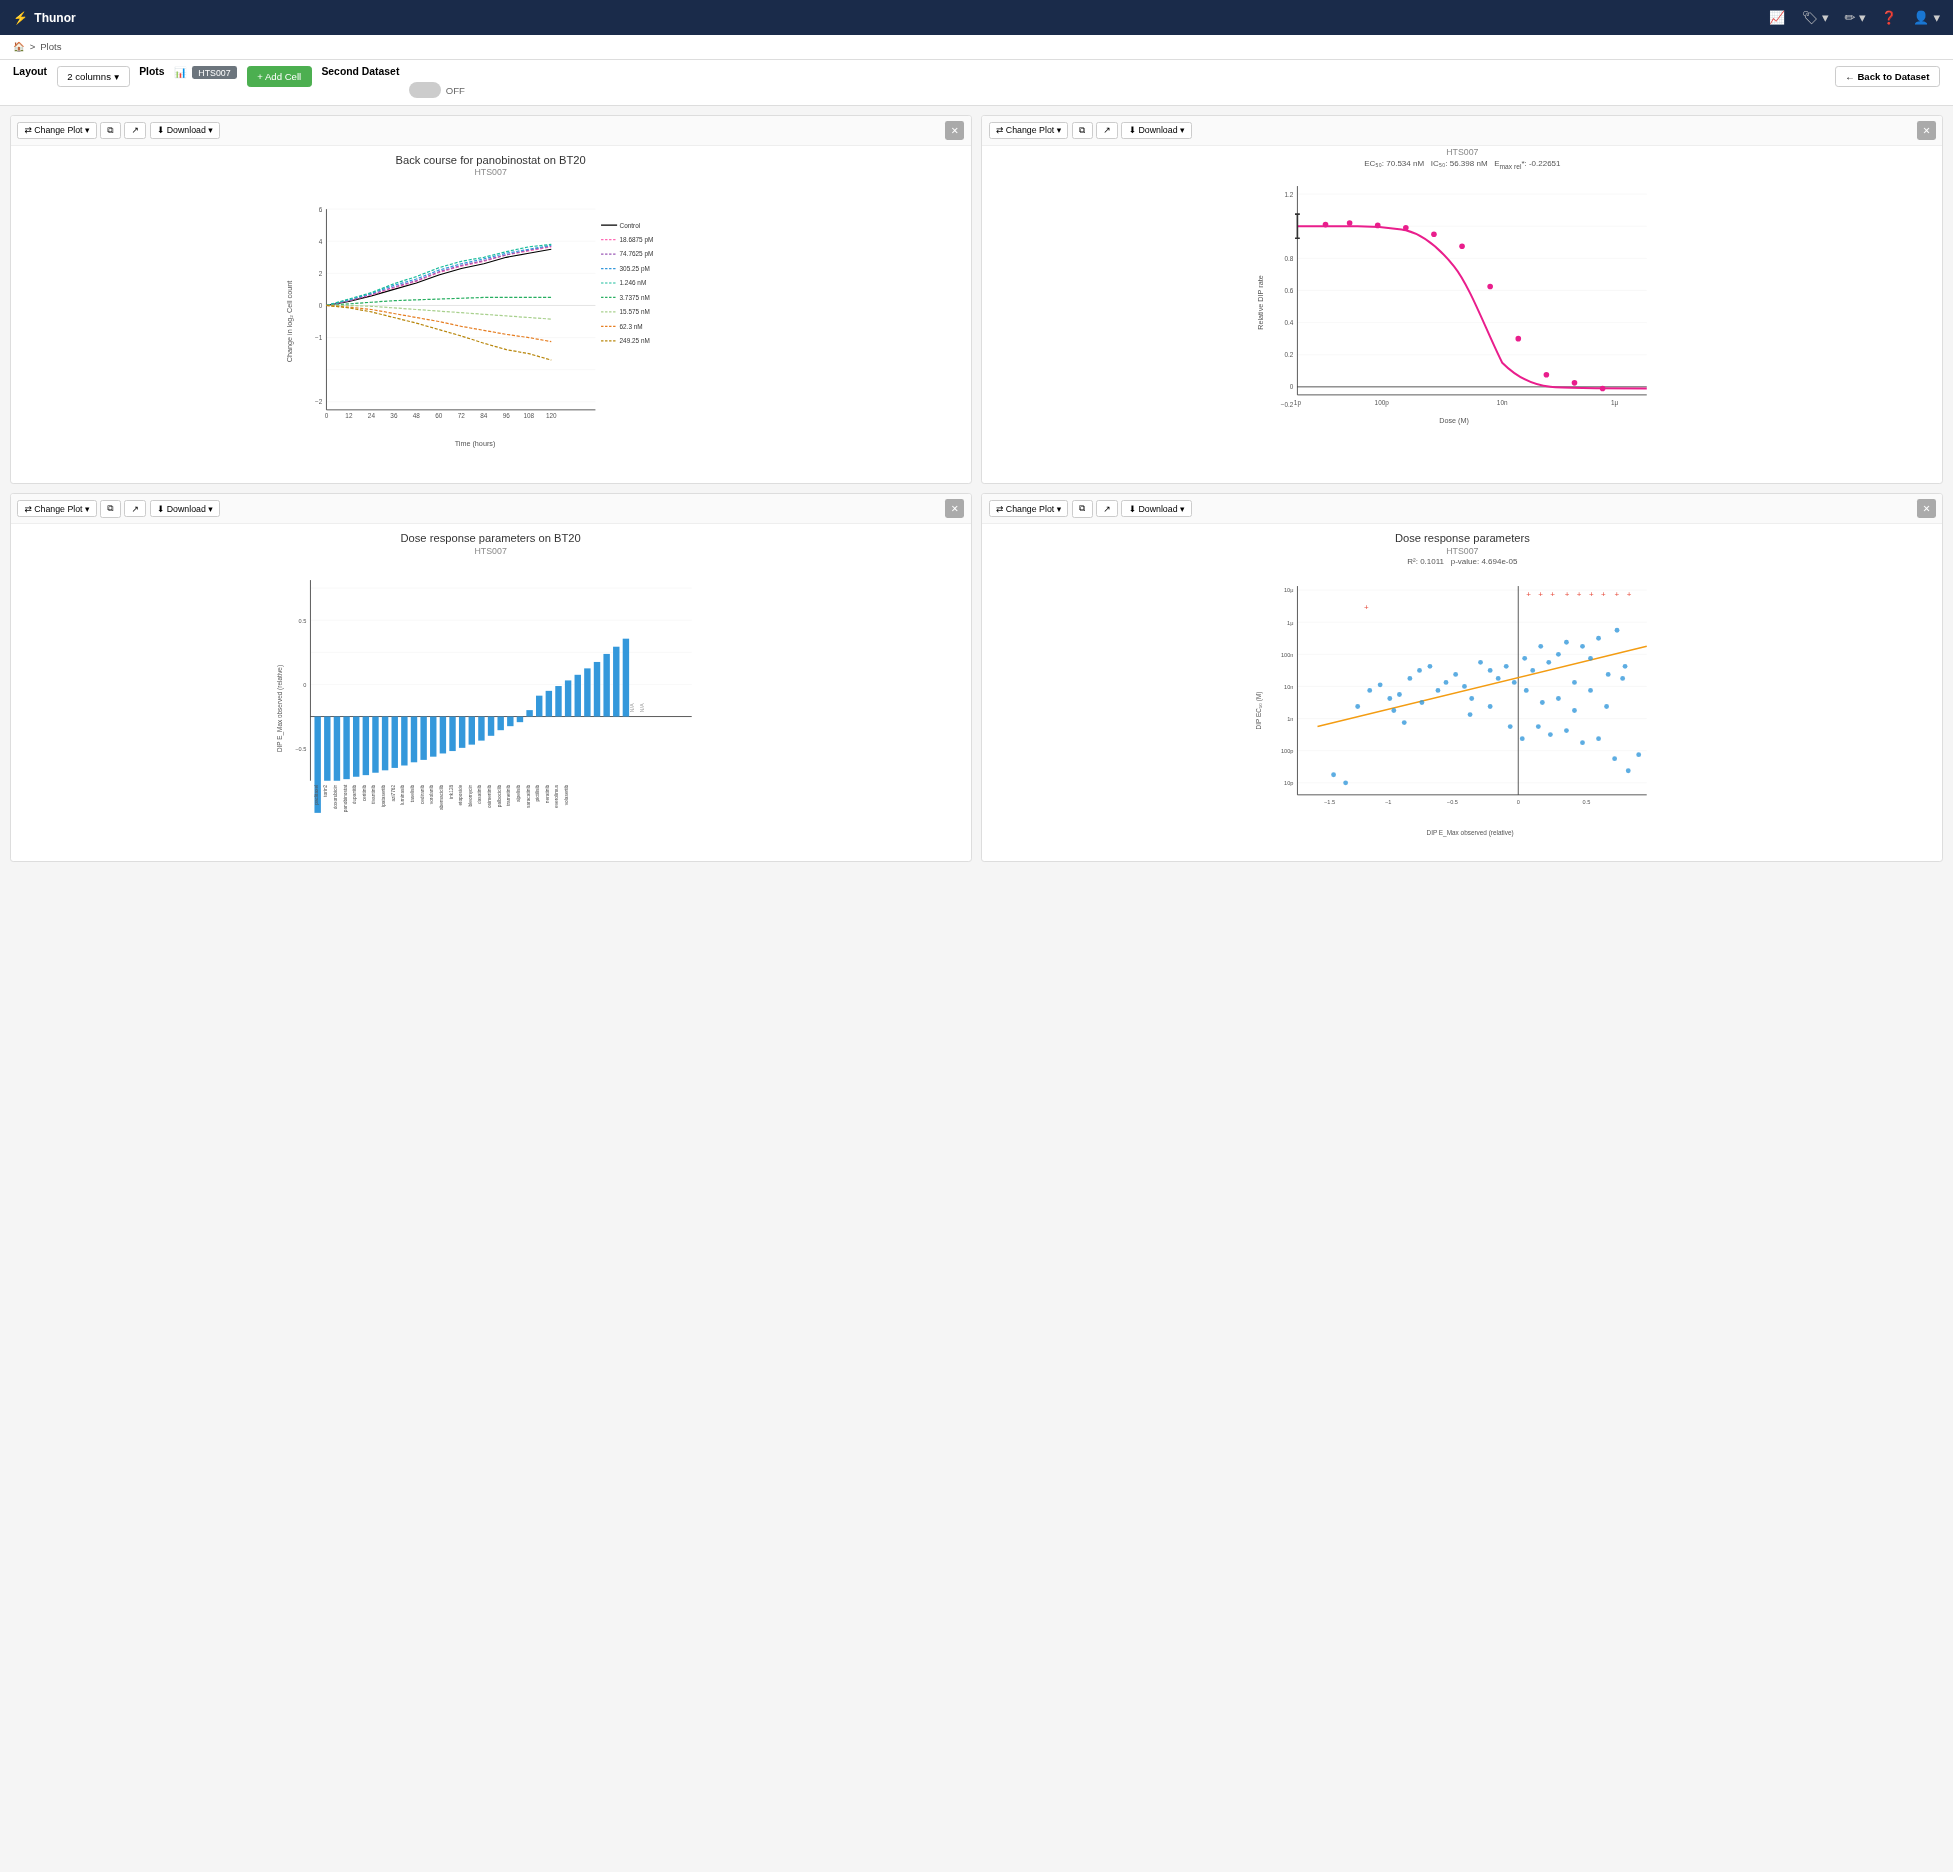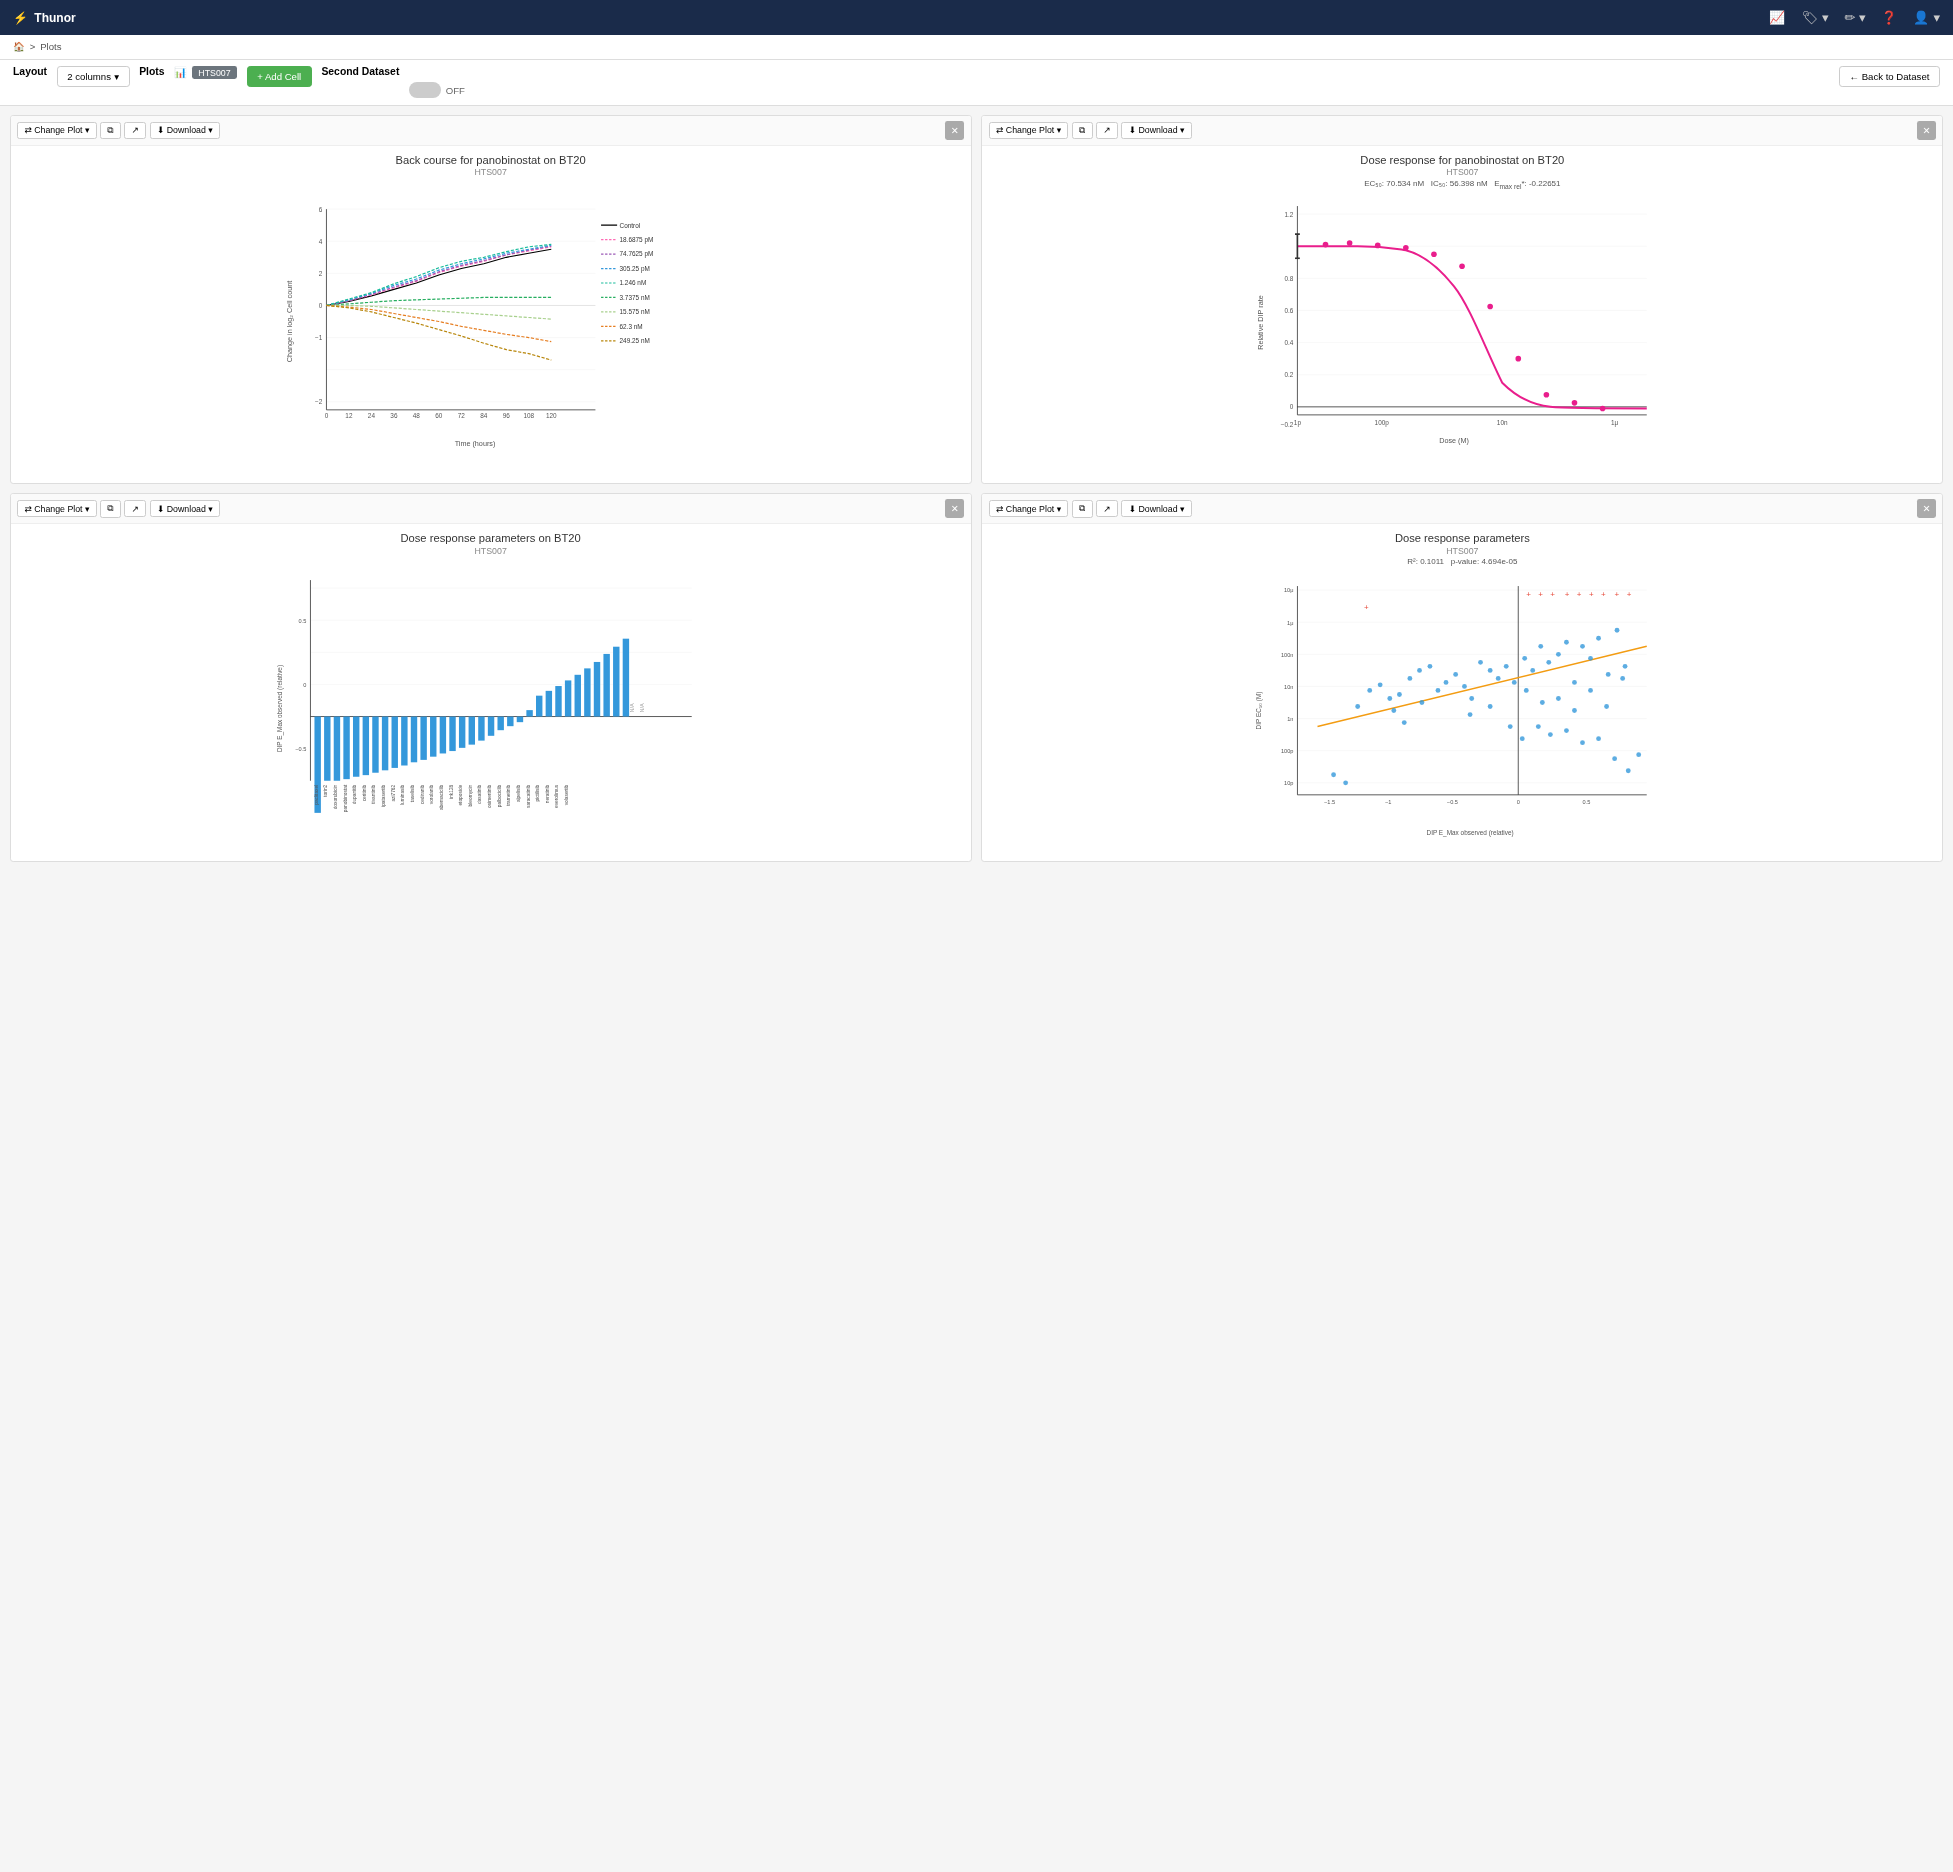--- a/index.html
+++ b/index.html
@@ -21,21 +21,21 @@
 
     
     .breadcrumb { padding: 6.4px 13px; font-size: 9.6px; color: #555; display: flex; align-items: center; gap: 4.8px; background: white; border-bottom: 0.8px solid #ddd; }
     .breadcrumb a { color: #337ab7; text-decoration: none; }
 
     
     .toolbar { background: white; border-bottom: 0.8px solid #ddd; padding: 6.4px 13px; display: flex; align-items: flex-start; gap: 9.6px; }
     .toolbar-label { font-weight: 600; font-size: 10.4px; }
     .btn { display: inline-flex; align-items: center; gap: 3.2px; padding: 4px 9.6px; border: 0.8px solid #ccc; border-radius: 3.2px; background: white; cursor: pointer; font-size: 9.6px; }
     .btn-primary { background: #4caf50; color: white; border-color: #4caf50; }
-    .btn-back { margin-left: auto; }
+    .btn-back { margin-left: auto; font-weight: bold; }
     .layout-btn { background: white; }
     .toggle-container { display: flex; align-items: center; gap: 4.8px; margin-top: 16px; }
     .toggle { width: 32px; height: 16px; background: #ccc; border-radius: 8px; position: relative; cursor: pointer; }
     .toggle-label { font-size: 9.6px; color: #666; }
     .plots-label { display: flex; align-items: center; gap: 4.8px; font-size: 10.4px; }
     .hts-badge { background: #6c757d; color: white; padding: 1.6px 6.4px; border-radius: 2.4px; font-size: 8.8px; }
 
     
     .plots-grid { display: grid; grid-template-columns: 1fr 1fr; gap: 0; padding: 9.6px; gap: 9.6px; }
     .plot-card { background: white; border: 0.8px solid #ddd; border-radius: 3.2px; overflow: hidden; }
@@ -208,21 +208,20 @@
       <button class="plot-btn">⧉</button>
       <button class="plot-btn">↗</button>
       <button class="plot-btn">
         <span>⬇</span>
         <span>Download</span>
         <span>▾</span>
       </button>
       <button class="plot-close">✕</button>
     </div>
     <div class="plot-area">
-      <div class="chart-title">Dose response for panobinostat on BT20</div>
       <div class="chart-subtitle">HTS007</div>
       <div class="chart-info">EC₅₀: 70.534 nM &nbsp; IC₅₀: 56.398 nM &nbsp; E<sub>max rel</sub>*: -0.22651</div>
       <svg width="100%" height="257" viewBox="0 0 520 320" style="font-size:13px">
 
         <text x="12" y="165" transform="rotate(-90,12,165)" text-anchor="middle" font-size="9" fill="#555">Relative DIP rate</text>
 
         <text x="250" y="315" text-anchor="middle" font-size="9" fill="#555">Dose (M)</text>
 
         <line x1="55" y1="30" x2="490" y2="30" stroke="#eee" stroke-width="0.5"></line>
         <line x1="55" y1="70" x2="490" y2="70" stroke="#eee" stroke-width="0.5"></line>

